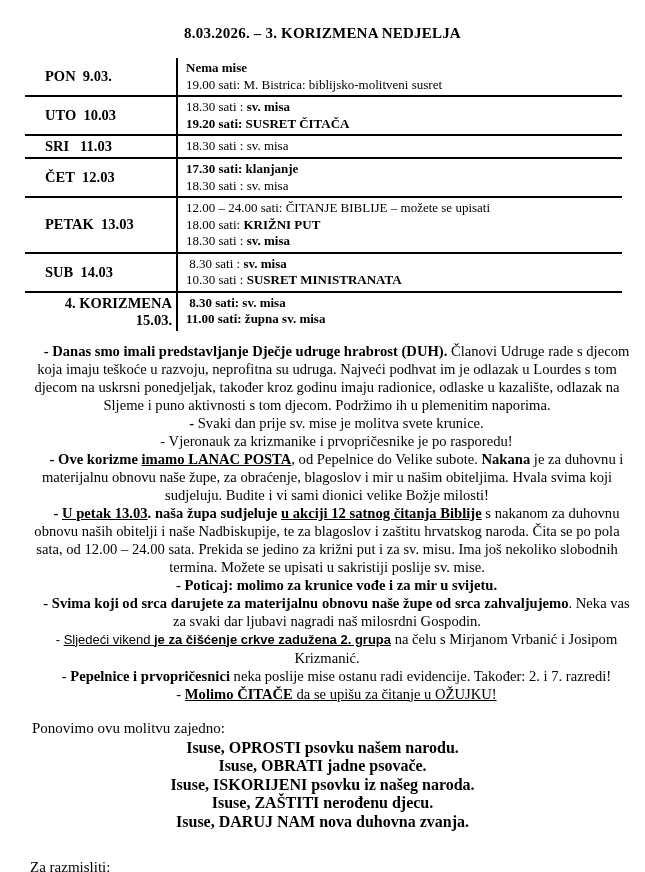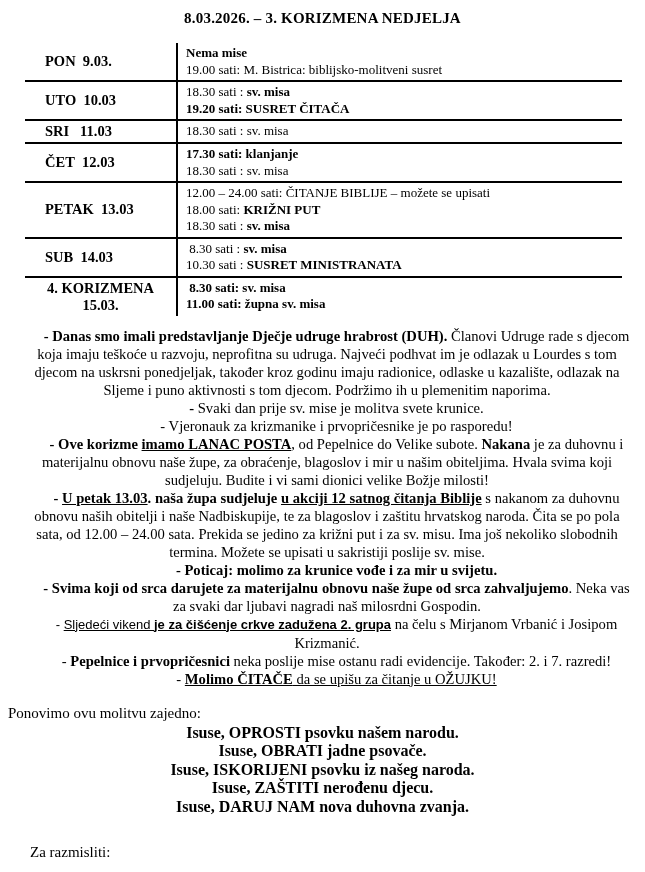--- a/index.html
+++ b/index.html
@@ -1,53 +1,53 @@
 <!DOCTYPE html>
 <html><head>
 <meta charset="utf-8">
 <style>
   * { margin:0; padding:0; box-sizing:border-box; }
   html,body { background:#fff; }
   body { font-family:"Liberation Serif", serif; color:#000; }
   .page {
     width:645px; height:872px; background:#fff; overflow:hidden;
-    padding-top:10px; position:relative;
+    padding-top:25px; position:relative;
   }
   .title {
     text-align:center; font-weight:bold; font-size:15px;
     letter-spacing:0.2px;
   }
   
   .schedule { margin:16px 23px 0 25px; }
   .srow { display:flex; border-top:2px solid #000; align-items:stretch; }
   .srow:first-child { border-top:none; }
   .day {
     width:151px; flex:0 0 151px; font-weight:bold; font-size:14.5px;
     padding:2px 4px 2px 20px;
     display:flex; flex-direction:column; justify-content:center;
   }
-  .day.center { text-align:center; padding-left:4px;font-family:Liberation Serif, serif; }
+  .day.center { text-align:right; padding-left:4px;font-family:Liberation Serif, serif; }
   .day div { line-height:17px; }
   .entry {
     flex:1; border-left:2px solid #000; padding:2px 4px 2px 8px;
     font-size:13px;
   }
   .entry .line { line-height:16.5px; white-space:nowrap; }
   
   .announcements { margin:11px 15px 0 24px; }
   .para {
     font-size:14.6px; line-height:18px; text-indent:19px;
     text-align:center;
   }
   .b { font-weight:bold; }
   .u { text-decoration:underline; }
   .sans { font-family:"Liberation Sans", sans-serif; font-size:13px; }
   
   .prayer-intro {
-    margin:17px 15px 0 8px; font-size:15px; line-height:17px;
+    margin:17px 15px 0 32px; font-size:15px; line-height:17px;
   }
   .prayer { margin-top:2px; text-align:center; }
   .prayer-line { font-weight:bold; font-size:16px; line-height:18.5px; }
   
   .reflection-label {
     margin:28px 15px 0 30px; font-size:15px; line-height:17px;
   }
   .quote { margin-top:4px; text-align:center; }
   .quote-line { font-weight:bold; font-size:17px; line-height:21.5px;margin-top:19px; }
 </style>

